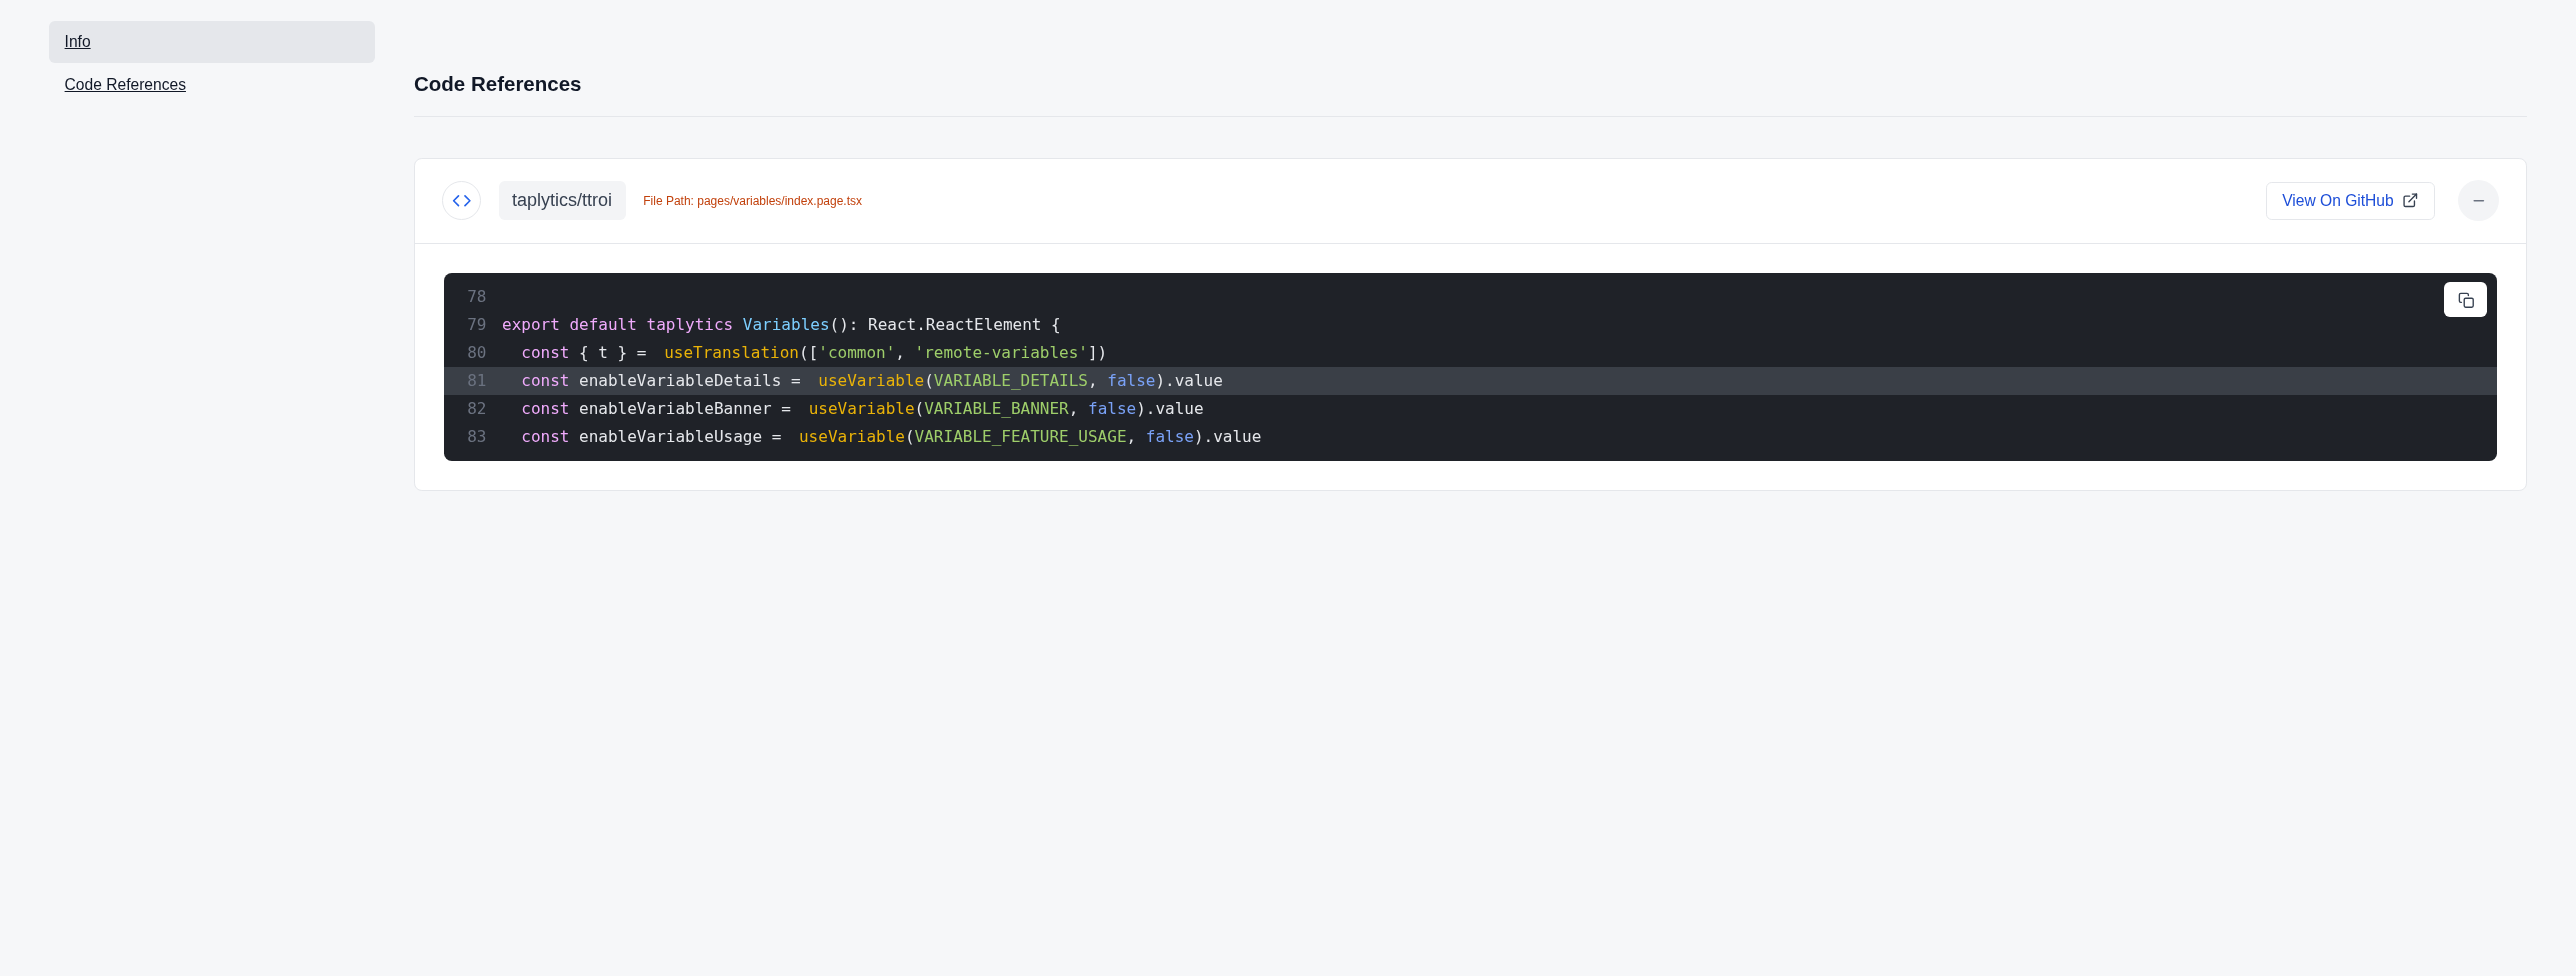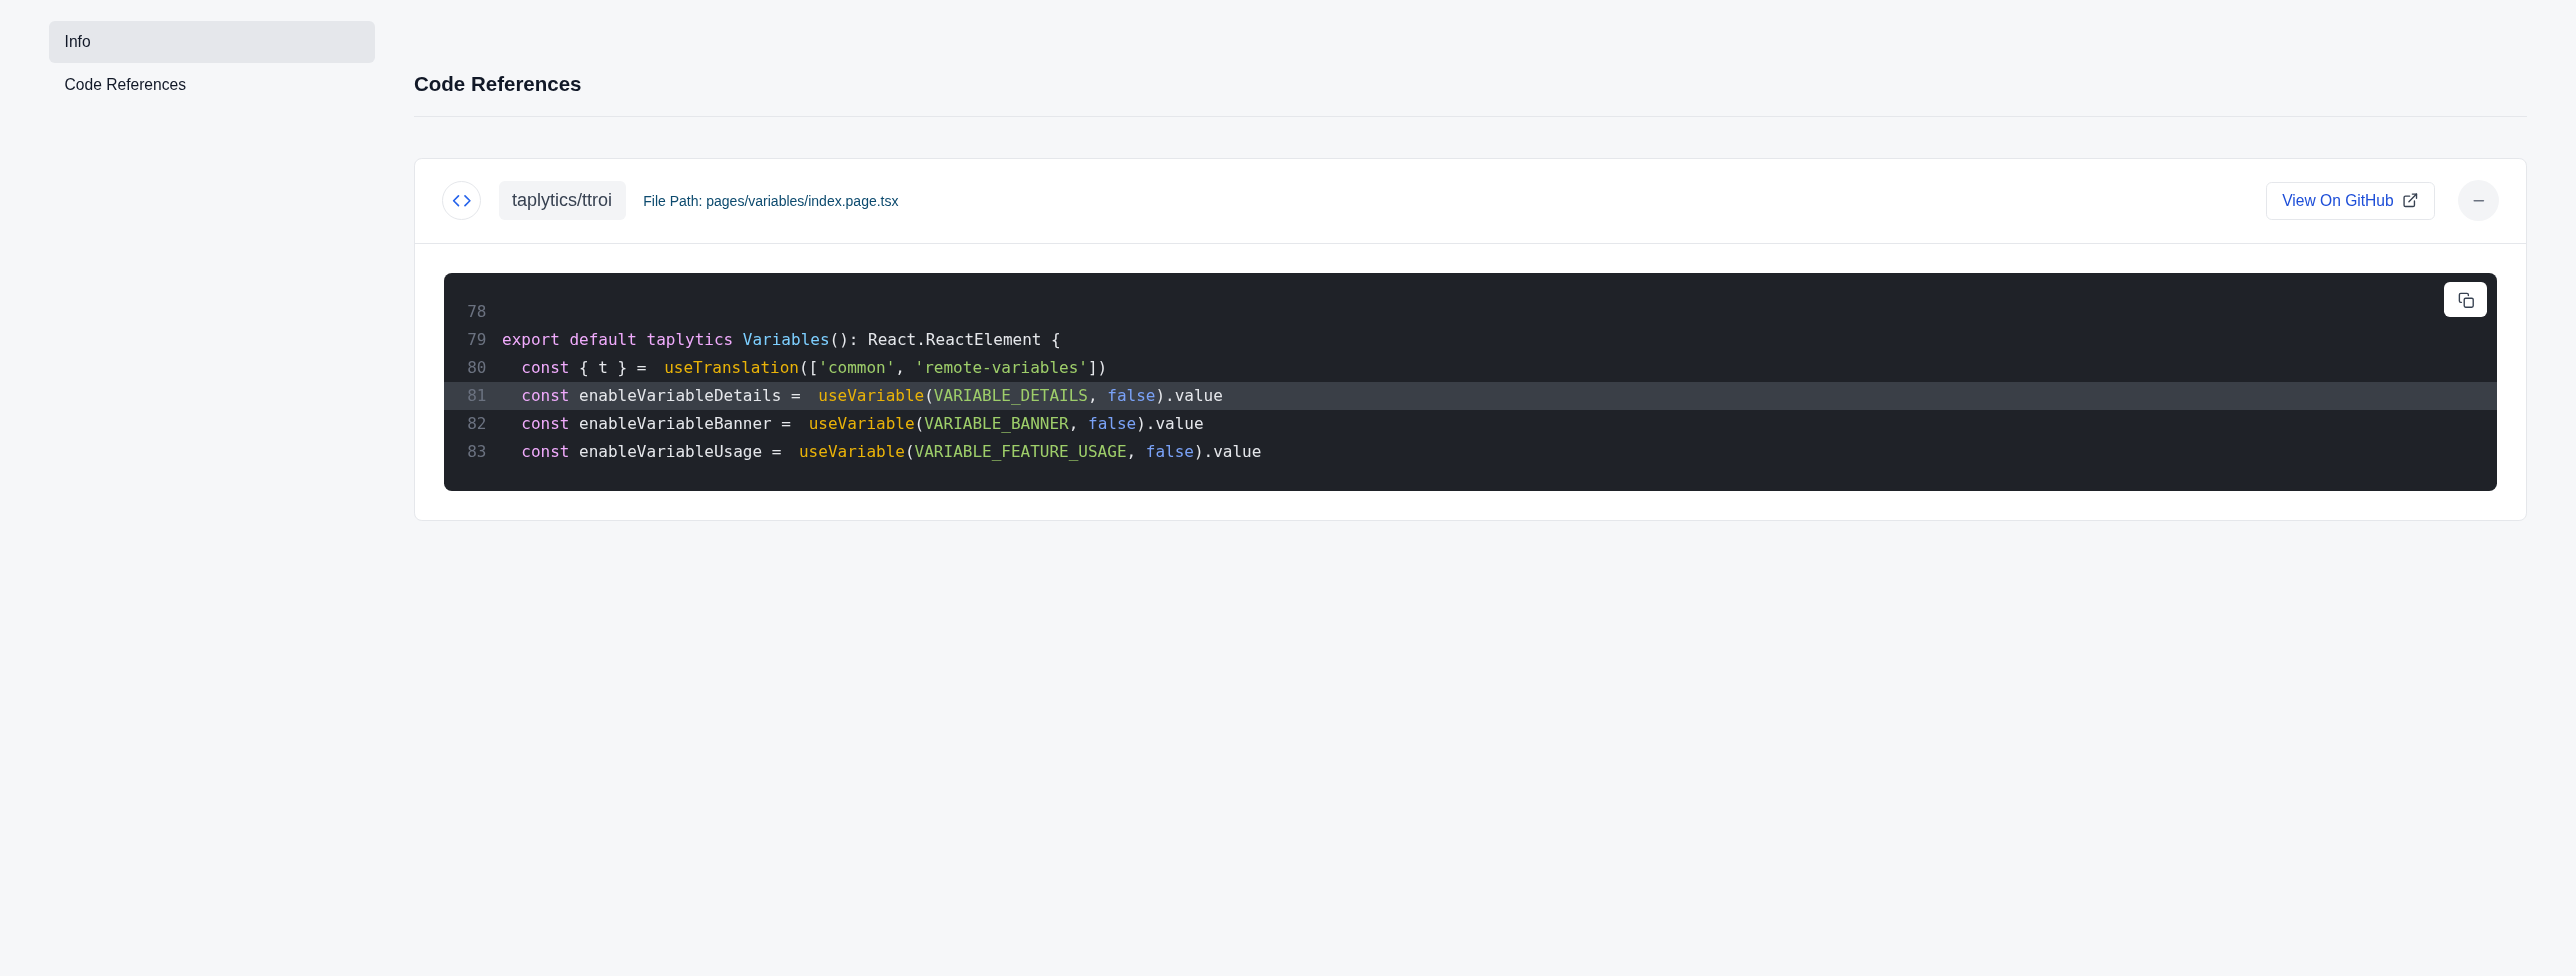--- a/index.html
+++ b/index.html
@@ -10,20 +10,21 @@
     font-size: 15.6px;
   }
   .page {
     display: flex;
     padding: 21.4px 49px 49px 49px;
     gap: 39px;
   }
   .sidebar {
     width: 326px;
     flex-shrink: 0;
+    text-decoration: underline;
   }
   .sidebar-item {
     padding: 11.7px 15.6px;
     border-radius: 5.8px;
     font-size: 15.6px;
     color: #111827;
     cursor: pointer;
     margin-bottom: 1.9px;
   }
   .sidebar-item.active {
@@ -66,22 +67,22 @@
     flex-shrink: 0;
   }
   .repo-chip {
     background: #f3f4f6;
     color: #374151;
     padding: 8.8px 13.6px;
     border-radius: 5.8px;
     font-size: 18px;
   }
   .filepath {
-    color: #0c4a6e;
-    font-size: 14px;
+    color: #c2410c;
+    font-size: 12px;
     flex: 1;
     white-space: nowrap;
     overflow: hidden;
   }
   .filepath .fp-label { }
   .github-btn {
     display: inline-flex;
     align-items: center;
     gap: 7.8px;
     border: 1px solid #e5e7eb;
@@ -105,21 +106,21 @@
     flex-shrink: 0;
     margin-left: 5.8px;
   }
   .card-body {
     padding: 29px;
   }
   .code-block {
     background: #1f2228;
     border-radius: 7.8px;
     position: relative;
-    padding: 25px 0;
+    padding: 10px 0;
     font-family: ui-monospace, SFMono-Regular, Menlo, Consolas, monospace;
     font-size: 16px;
     line-height: 1.75;
     overflow-x: auto;
   }
   .copy-btn {
     position: absolute;
     top: 9.7px;
     right: 9.7px;
     width: 43px;

